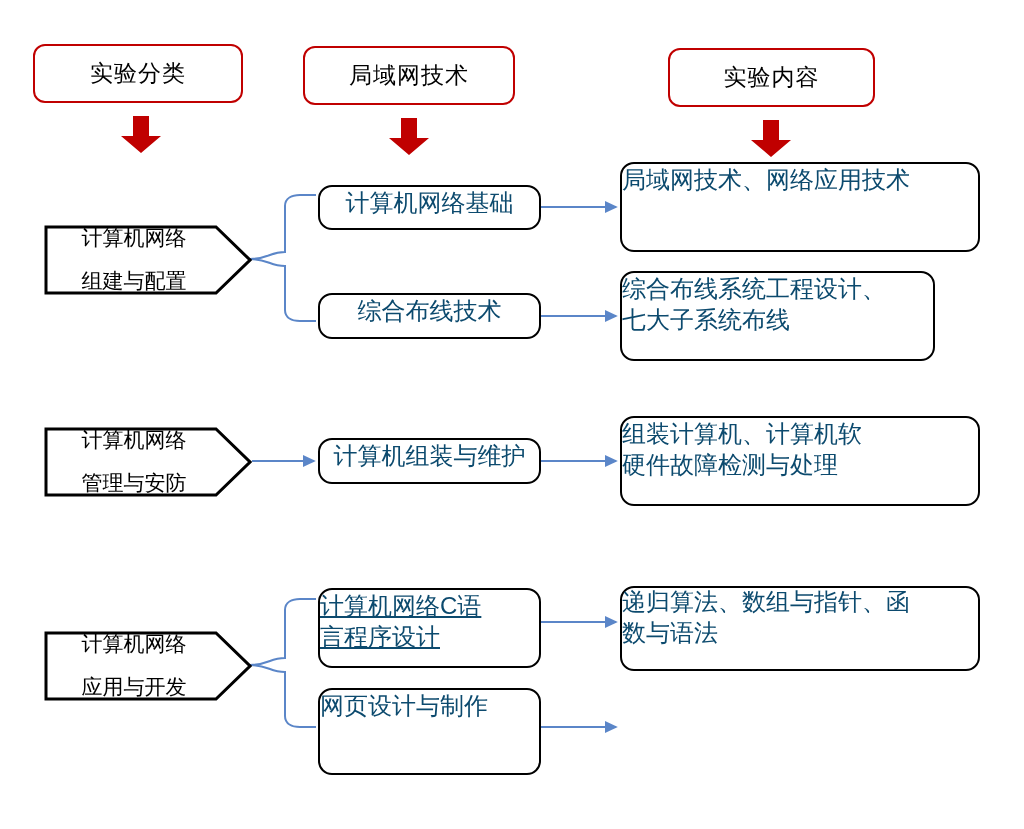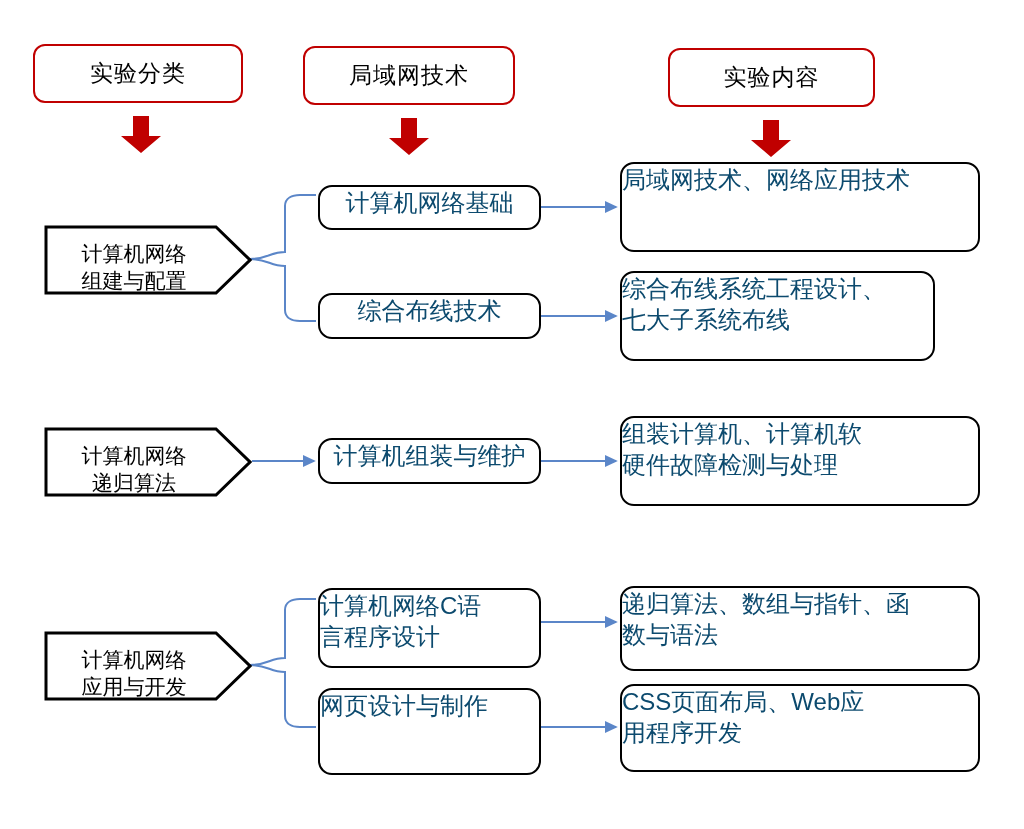--- a/index.html
+++ b/index.html
@@ -40,21 +40,21 @@
   }
   
   .pentagon {
     position: absolute;
   }
   .pentagon-label {
     position: absolute;
     display: flex;
     flex-direction: column;
     align-items: center;
-    justify-content: flex-end;
+    justify-content: space-between;
     font-size: 21px;
     line-height: 1.28;
     color: #000000;
     white-space: nowrap;
     text-align: center;
   }
   
   .rbox {
     position: absolute;
     box-sizing: border-box;
@@ -155,21 +155,21 @@
       <span class="rbox-text">综合布线系统工程设计、</span>
       <span class="rbox-text">七大子系统布线</span>
     </div>
   </div>
 
   <svg class="pentagon" style="left:44px; top:427px;" width="208" height="70" viewBox="0 0 208 70">
     <path d="M2,2 L172,2 L206,35 L172,68 L2,68 Z" fill="#ffffff" stroke="#000000" stroke-width="3"></path>
   </svg>
   <div class="pentagon-label" style="left:44px; top:427px; width:180px; height:70px;">
     <span>计算机网络</span>
-    <span>递归算法</span>
+    <span>管理与安防</span>
   </div>
 
   <div class="rbox center" style="left:318px; top:438px; width:223px; height:46px;">
     <span class="rbox-text">计算机组装与维护</span>
   </div>
 
   <div class="rbox padleft" style="left:620px; top:416px; width:360px; height:90px;">
     <div>
       <span class="rbox-text">组装计算机、计算机软</span>
       <span class="rbox-text">硬件故障检测与处理</span>
@@ -177,36 +177,30 @@
   </div>
 
   <svg class="pentagon" style="left:44px; top:631px;" width="208" height="70" viewBox="0 0 208 70">
     <path d="M2,2 L172,2 L206,35 L172,68 L2,68 Z" fill="#ffffff" stroke="#000000" stroke-width="3"></path>
   </svg>
   <div class="pentagon-label" style="left:44px; top:631px; width:180px; height:70px;">
     <span>计算机网络</span>
     <span>应用与开发</span>
   </div>
 
-  <div class="rbox padleft" style="left:318px; top:588px; width:223px; height:80px;">
+  <div class="rbox padleft" style="left:318px; top:588px; width:223px; height:80px;text-decoration:underline;">
     <div>
       <span class="rbox-text">计算机网络C语</span>
       <span class="rbox-text">言程序设计</span>
     </div>
   </div>
   <div class="rbox padleft" style="left:318px; top:688px; width:223px; height:87px;">
     <span class="rbox-text">网页设计与制作</span>
   </div>
 
-  <div class="rbox padleft" style="left:620px; top:586px; width:360px; height:85px;">
+  <div class="rbox padleft" style="left:620px; top:586px; width:360px; height:85px;font-family:Liberation Mono, monospace;">
     <div>
       <span class="rbox-text">递归算法、数组与指针、函</span>
       <span class="rbox-text">数与语法</span>
     </div>
   </div>
-  <div class="rbox padleft" style="left:620px; top:684px; width:360px; height:88px;">
-    <div>
-      <span class="rbox-text">CSS页面布局、Web应</span>
-      <span class="rbox-text">用程序开发</span>
-    </div>
-  </div>
 
 </div>
 
 </body></html>

